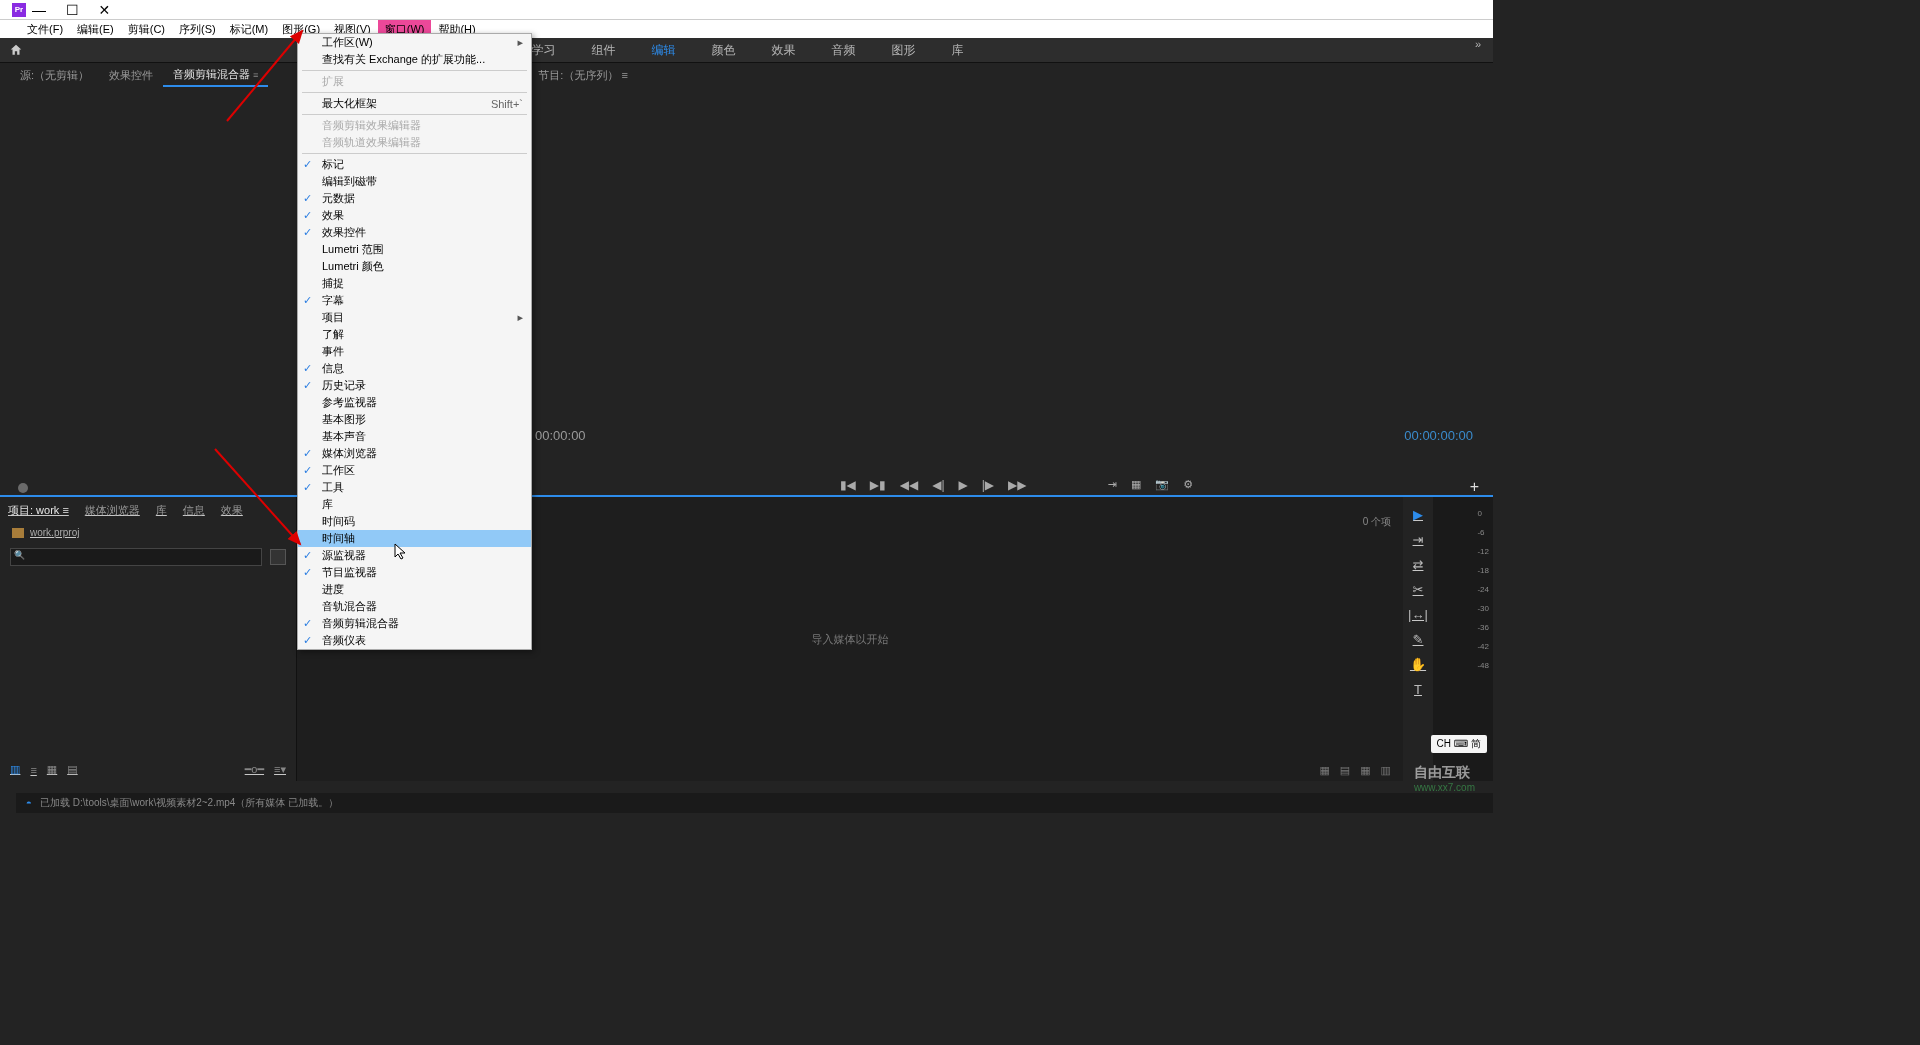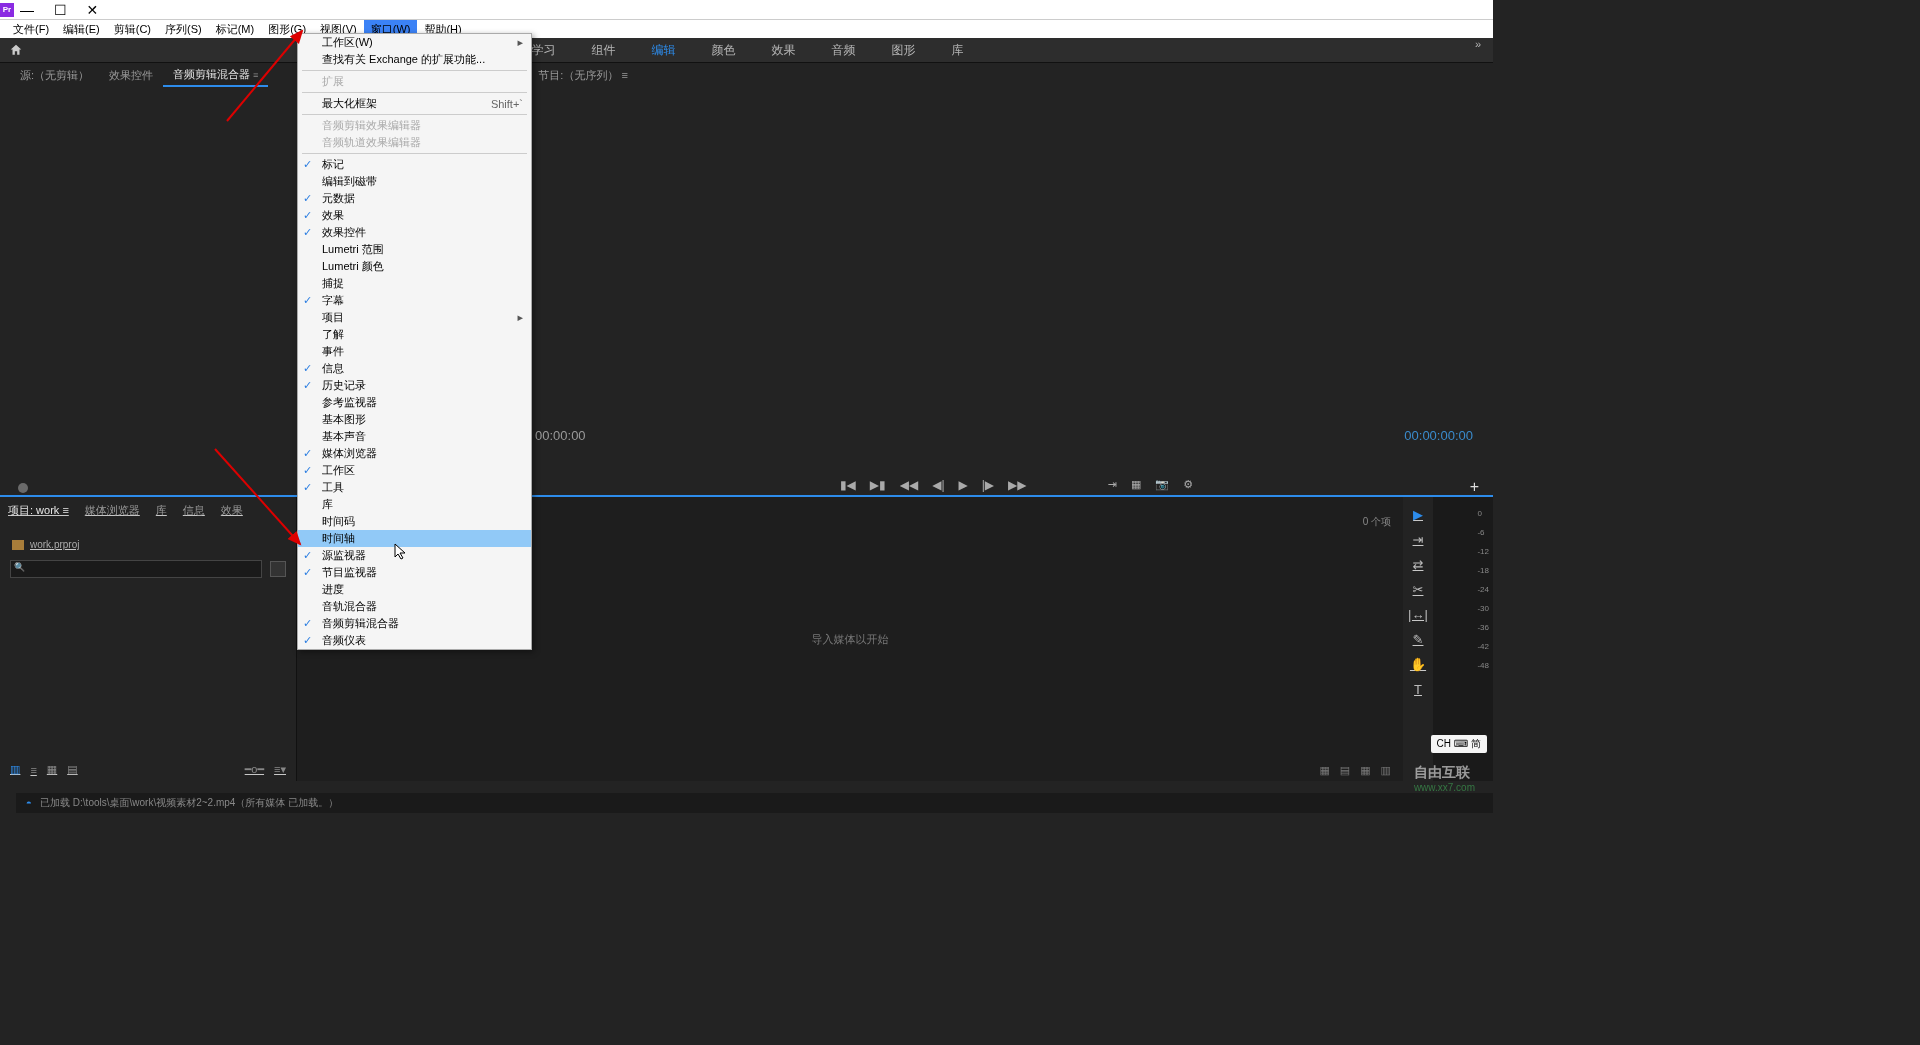--- a/index.html
+++ b/index.html
@@ -1,24 +1,24 @@
 <!DOCTYPE html>
 <html><head>
 <meta charset="utf-8">
 <style>
 * { margin: 0; padding: 0; box-sizing: border-box; font-family: "Microsoft YaHei", sans-serif; }
 body { background: #232323; color: #c8c8c8; font-size: 11px; overflow: hidden; width: 1493px; height: 813px; position: relative; }
-.titlebar { height: 20px; background: #fff; color: #000; display: flex; align-items: center; padding: 0 0; border-bottom: 1px solid #ccc; }
+.titlebar { height: 20px; background: #fff; color: #000; display: flex; align-items: center; padding: 0 12px; border-bottom: 1px solid #ccc; }
 .titlebar-icon { width: 14px; height: 14px; background: #8a2be2; margin-right: 6px; display: inline-flex; align-items: center; justify-content: center; color: #fff; font-size: 8px; font-weight: bold; }
 .titlebar-title { flex: 1; font-size: 12px; }
 .win-controls { display: flex; gap: 20px; margin-right: 8px; }
 .win-btn { font-size: 14px; cursor: pointer; }
-.menubar { height: 18px; background: #fff; color: #000; display: flex; align-items: center; padding-left: 6px; font-size: 11px; }
+.menubar { height: 18px; background: #fff; color: #000; display: flex; align-items: center; padding-left: 20px; font-size: 11px; }
 .menubar-item { padding: 2px 7px; cursor: pointer; }
-.menubar-item.active { background: #3b82f6; }
+.menubar-item.active { background: #ec4899; }
 .toolbar { height: 25px; background: #2d2d2d; border-bottom: 1px solid #111; display: flex; }
 .home-btn { width: 32px; height: 100%; display: flex; align-items: center; justify-content: center; }
 .workspace-tabs { display: flex; align-items: center; height: 100%; flex: 1; justify-content: center; }
 .ws-tab { padding: 0 18px; color: #b5b5b5; cursor: pointer; font-size: 12px; }
 .ws-tab.active { color: #2d8ceb; }
 .ws-more { padding: 0 12px; color: #b5b5b5; }
 .panels-hdr { height: 25px; background: #232323; display: flex; align-items: center; padding-left: 10px; }
 .panel-tab { padding: 3px 10px; color: #999; cursor: pointer; font-size: 11px; }
 .panel-tab.active { color: #e5e5e5; border-bottom: 2px solid #2d8ceb; }
 .panel-tab .menu-chk { color: #888; font-size: 9px; margin-left: 3px; }
@@ -29,21 +29,21 @@
 .transport span { cursor: pointer; font-size: 12px; }
 .transport-r { position: absolute; right: 300px; top: 390px; display: flex; gap: 14px; color: #aaa; }
 .slider-area { position: absolute; left: 18px; top: 395px; width: 275px; height: 8px; }
 .slider-dot { width: 10px; height: 10px; border-radius: 50%; background: #6a6a6a; }
 .plus-btn { position: absolute; right: 14px; top: 390px; color: #ddd; font-size: 16px; }
 .lower { position: absolute; top: 495px; left: 0; right: 0; bottom: 32px; display: flex; border-top: 2px solid #2d8ceb; text-decoration: underline; }
 .project-panel { width: 297px; background: #232323; border-right: 1px solid #111; display: flex; flex-direction: column; }
 .proj-tabs { display: flex; padding-top: 3px; font-size: 11px; }
 .proj-tab { padding: 3px 8px; color: #999; cursor: pointer; }
 .proj-tab.active { color: #e5e5e5; }
-.proj-file { padding: 6px 12px; color: #aaa; font-size: 10px; display: flex; align-items: center; gap: 6px; margin-top: 12px; }
+.proj-file { padding: 6px 12px; color: #aaa; font-size: 10px; display: flex; align-items: center; gap: 6px; }
 .proj-file-icon { width: 12px; height: 10px; background: #a87d3a; }
 .search-row { display: flex; padding: 4px 10px; gap: 8px; align-items: center; }
 .search-input { flex: 1; background: #1a1a1a; border: 1px solid #444; color: #ccc; height: 18px; padding: 0 16px 0 4px; font-size: 10px; }
 .search-wrap { position: relative; flex: 1; }
 .search-wrap::before { content: "🔍"; position: absolute; left: 4px; top: 2px; font-size: 9px; color: #888; }
 .search-input { padding-left: 18px; width: 100%; }
 .search-btn { width: 16px; height: 16px; background: #333; border: 1px solid #555; }
 .proj-bottom { margin-top: auto; display: flex; gap: 10px; padding: 5px 10px; color: #888; align-items: center; }
 .proj-bottom span { cursor: pointer; }
 .timeline-area { flex: 1; background: #1e1e1e; position: relative; }

